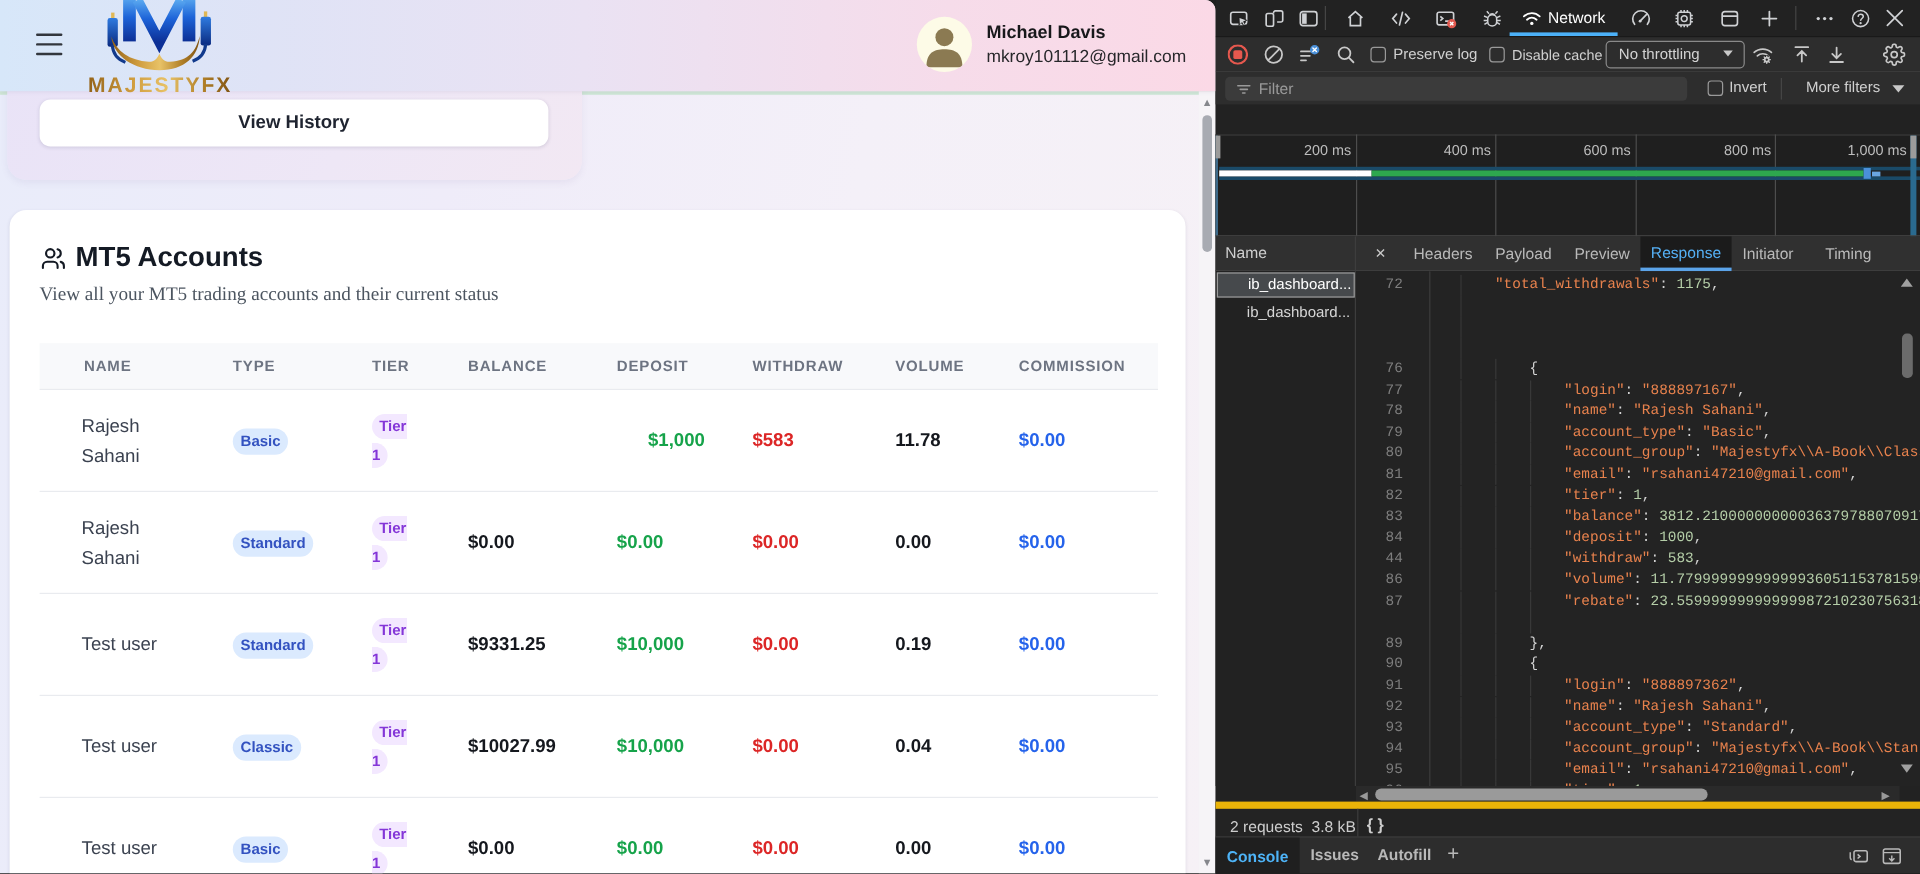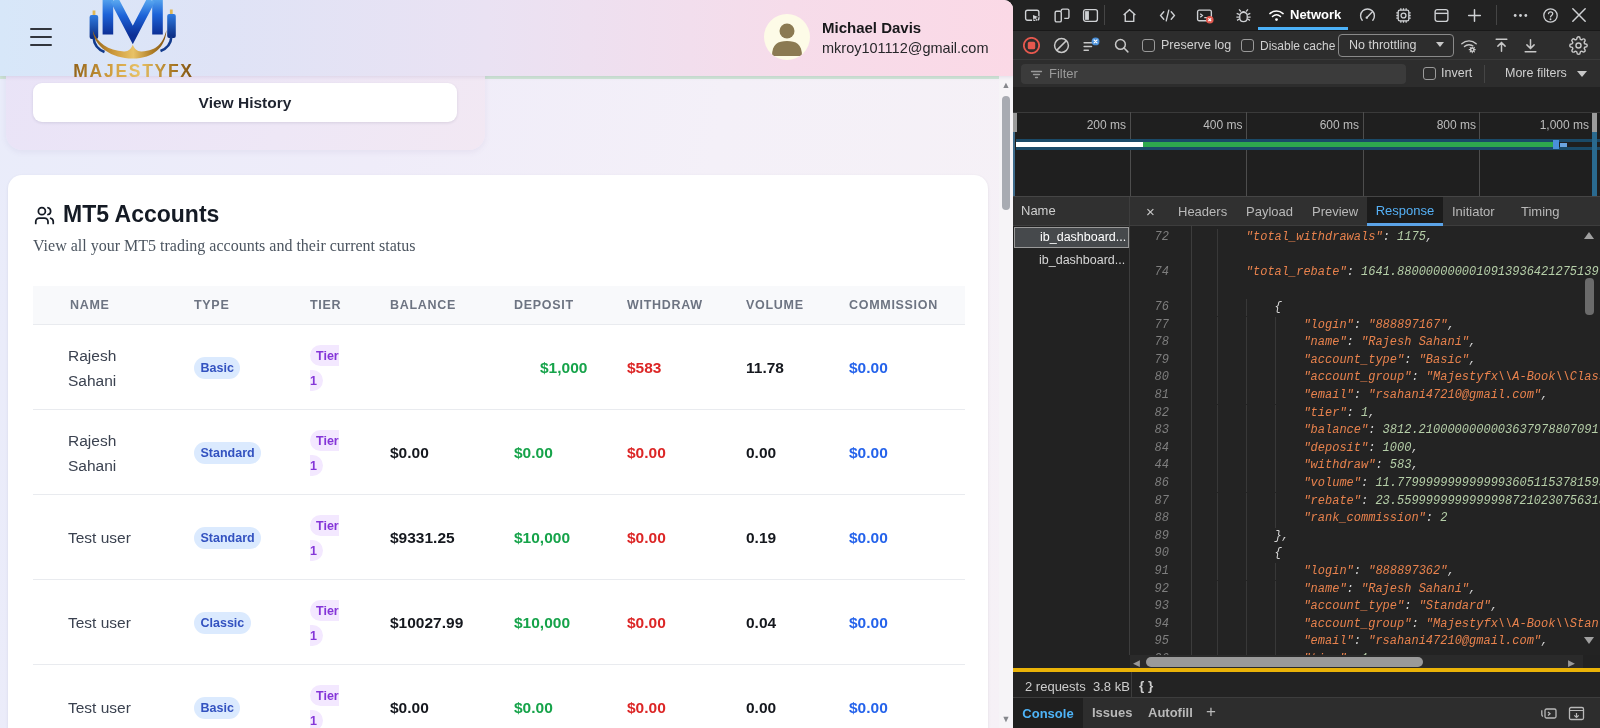--- a/index.html
+++ b/index.html
@@ -86,31 +86,31 @@
   .dtab { position:absolute; top:0; height:29px; line-height:29px; color:#b9b9b9; font-size:13px; }
   #resptab { position:absolute; left:237px; top:0; width:76px; height:29px; background:#1b1b1b; text-align:center;
              line-height:28px; color:#55b0f5; border-bottom:3px solid #5ba3e8; }
 
   #reqlist { position:absolute; left:0; top:226px; width:117px; height:429px; background:#222222; border-right:1px solid #3d3d3d;}
   #req1 { position:absolute; left:1px; top:1px; width:115px; height:21px; background:#46494c; border:1px solid #9a9a9a;
           color:#fff; font-size:12.5px; line-height:19px; padding-left:25px; }
   #req2 { position:absolute; left:1px; top:24px; width:115px; height:21px; color:#d6d6d6; font-size:12.5px; line-height:21px; padding-left:25px; }
 
   #code { position:absolute; left:117px; top:226px; width:470px; height:429px; background:#232323; overflow:hidden;
-          font-family:"Liberation Mono", monospace; font-size:12px;font-style:italic; }
+          font-family:"Liberation Mono", monospace; font-size:12px; }
   .cl { position:absolute; left:0; width:470px; height:17.6px; line-height:17.6px; white-space:pre; }
   .ln { position:absolute; left:0; width:39px; text-align:right; color:#7e7e7e; }
   .ct { position:absolute; left:88px; }
   .s { color:#e8824d; } .n { color:#b5cea8; } .p { color:#d4d4d4; }
   #gutterline { position:absolute; left:61px; top:0; width:1px; height:430px; background:#3c3c3c; }
   .ig { position:absolute; width:1px; background:#383838; }
 
   #hscroll { position:absolute; left:117px; top:655px; width:453px; height:13px; background:#2a2a2a; }
   #hthumb { position:absolute; left:16px; top:1.5px; width:277px; height:10px; border-radius:5px; background:#9a9a9a; }
-  #sumbar { position:absolute; left:0; top:668px; width:587px; height:29px; background:#232323; border-top:4px solid #eab308; }
+  #sumbar { position:absolute; left:0; top:668px; width:587px; height:29px; background:#232323; border-top:6px solid #eab308; }
   #drawer { position:absolute; left:0; top:697px; width:587px; height:31px; background:#2d2d2d; border-top:1px solid #3d3d3d; }
   #constab { position:absolute; left:0; top:0; width:70px; height:31px; background:#1f1f1f; color:#4eb4f8;
              font-weight:700; font-size:13px; text-align:center; line-height:31px; }
 </style>
 </head>
 <body>
 
 <div id="page">
   <div id="greenline"></div>
   <div id="vhcard">
@@ -306,21 +306,21 @@
     <svg class="ic abs" style="left:222px;top:7px" width="17" height="17" viewBox="0 0 16 16" fill="none" stroke="#cfd1d4" stroke-width="1.2">
       <path d="M5.5 4.2L3.8 2.3M10.5 4.2l1.7-1.9M5.8 5.5a2.6 2.6 0 0 1 4.4 0"></path>
       <path d="M4.5 8.2c0-1.8 1.5-3.2 3.5-3.2s3.5 1.4 3.5 3.2v2.2c0 2-1.5 3.4-3.5 3.4s-3.5-1.4-3.5-3.4z"></path>
       <path d="M4.4 7.2L1.6 6M4.4 9.5H1.3M4.5 11l-2.6 1.6M11.6 7.2L14.4 6M11.6 9.5h3.1M11.5 11l2.6 1.6"></path>
     </svg>
     <svg class="ic abs" style="left:255px;top:7px" width="17" height="17" viewBox="0 0 16 16" fill="none" stroke="#ffffff" stroke-width="1.4" stroke-linecap="round">
       <path d="M1.8 6.2c3.6-3.3 8.8-3.3 12.4 0"></path>
         <path d="M4.2 8.9c2.3-2 5.3-2 7.6 0"></path>
         <circle cx="8" cy="11.8" r="1.3" fill="#fff" stroke="none"></circle>
     </svg>
-    <span class="abs" style="left:277px;top:7px;color:#fff;font-weight:700;font-size:13px">Network</span>
+    <span class="abs" style="left:277px;top:7px;color:#fff;font-weight:400;font-size:13px">Network</span>
     <svg class="ic abs" style="left:346px;top:7px" width="17" height="17" viewBox="0 0 16 16" fill="none" stroke="#cfd1d4" stroke-width="1.3" stroke-linecap="round">
       <path d="M3 12.5a6.5 6.5 0 1 1 10 0"></path>
         <path d="M7.5 9.8l5.3-5.5"></path>
         <circle cx="7.3" cy="10" r="1.1" fill="#cfd1d4" stroke="none"></circle>
     </svg>
     <svg class="ic abs" style="left:382px;top:7px" width="17" height="17" viewBox="0 0 16 16" fill="none" stroke="#cfd1d4" stroke-width="1.2">
       <rect x="3" y="3" width="10" height="10" rx="1.5"></rect>
         <circle cx="8" cy="8" r="2.3"></circle>
       <path d="M5.5 3V1.2M8 3V1.2M10.5 3V1.2M5.5 14.8V13M8 14.8V13M10.5 14.8V13M3 5.5H1.2M3 8H1.2M3 10.5H1.2M14.8 5.5H13M14.8 8H13M14.8 10.5H13"></path>
     </svg>
@@ -451,21 +451,20 @@
   </div>
 
   <div id="code">
     <div id="gutterline"></div>
     <div class="abs" style="left:454px;top:6px;width:0;height:0;border-left:5px solid transparent;border-right:5px solid transparent;border-bottom:7px solid #a0a0a0"></div>
     <div class="abs" style="left:454px;top:411px;width:0;height:0;border-left:5px solid transparent;border-right:5px solid transparent;border-top:7px solid #a0a0a0"></div>
     <div class="abs" style="left:455px;top:52px;width:9px;height:37px;border-radius:4px;background:#6b6b6b"></div>
   <div class="cl" style="top:2.5px"><span class="ln">72</span><span class="ct" style="left:115.8px"><span class="s">"total_withdrawals"</span><span class="p">:</span> <span class="n">1175</span><span class="p">,</span></span></div>
       <div class="ig" style="left:87px;top:2.5px;height:17.6px"></div>
       <div class="ig" style="left:87px;top:20.1px;height:17.6px"></div>
-      <div class="cl" style="top:37.7px"><span class="ln">74</span><span class="ct" style="left:115.8px"><span class="s">"total_rebate"</span><span class="p">:</span> <span class="n">1641.8800000000010913936421275139</span></span></div>
       <div class="ig" style="left:87px;top:37.7px;height:17.6px"></div>
       <div class="ig" style="left:87px;top:55.300000000000004px;height:17.6px"></div>
       <div class="cl" style="top:72.9px"><span class="ln">76</span><span class="ct" style="left:144.6px"><span class="p">{</span></span></div>
       <div class="ig" style="left:87px;top:72.9px;height:17.6px"></div>
       <div class="ig" style="left:115.8px;top:72.9px;height:17.6px"></div>
       <div class="cl" style="top:90.5px"><span class="ln">77</span><span class="ct" style="left:173.4px"><span class="s">"login"</span><span class="p">:</span> <span class="s">"888897167"</span><span class="p">,</span></span></div>
       <div class="ig" style="left:87px;top:90.5px;height:17.6px"></div>
       <div class="ig" style="left:115.8px;top:90.5px;height:17.6px"></div>
       <div class="ig" style="left:144.6px;top:90.5px;height:17.6px"></div>
       <div class="cl" style="top:108.10000000000001px"><span class="ln">78</span><span class="ct" style="left:173.4px"><span class="s">"name"</span><span class="p">:</span> <span class="s">"Rajesh Sahani"</span><span class="p">,</span></span></div>
@@ -501,21 +500,20 @@
       <div class="ig" style="left:115.8px;top:231.3px;height:17.6px"></div>
       <div class="ig" style="left:144.6px;top:231.3px;height:17.6px"></div>
       <div class="cl" style="top:248.90000000000003px"><span class="ln">86</span><span class="ct" style="left:173.4px"><span class="s">"volume"</span><span class="p">:</span> <span class="n">11.779999999999999360511537815956</span></span></div>
       <div class="ig" style="left:87px;top:248.90000000000003px;height:17.6px"></div>
       <div class="ig" style="left:115.8px;top:248.90000000000003px;height:17.6px"></div>
       <div class="ig" style="left:144.6px;top:248.90000000000003px;height:17.6px"></div>
       <div class="cl" style="top:266.5px"><span class="ln">87</span><span class="ct" style="left:173.4px"><span class="s">"rebate"</span><span class="p">:</span> <span class="n">23.559999999999999872102307563182</span></span></div>
       <div class="ig" style="left:87px;top:266.5px;height:17.6px"></div>
       <div class="ig" style="left:115.8px;top:266.5px;height:17.6px"></div>
       <div class="ig" style="left:144.6px;top:266.5px;height:17.6px"></div>
-      <div class="cl" style="top:284.1px"><span class="ln">88</span><span class="ct" style="left:173.4px"><span class="s">"rank_commission"</span><span class="p">:</span> <span class="n">2</span></span></div>
       <div class="ig" style="left:87px;top:284.1px;height:17.6px"></div>
       <div class="ig" style="left:115.8px;top:284.1px;height:17.6px"></div>
       <div class="ig" style="left:144.6px;top:284.1px;height:17.6px"></div>
       <div class="cl" style="top:301.70000000000005px"><span class="ln">89</span><span class="ct" style="left:144.6px"><span class="p">},</span></span></div>
       <div class="ig" style="left:87px;top:301.70000000000005px;height:17.6px"></div>
       <div class="ig" style="left:115.8px;top:301.70000000000005px;height:17.6px"></div>
       <div class="cl" style="top:319.3px"><span class="ln">90</span><span class="ct" style="left:144.6px"><span class="p">{</span></span></div>
       <div class="ig" style="left:87px;top:319.3px;height:17.6px"></div>
       <div class="ig" style="left:115.8px;top:319.3px;height:17.6px"></div>
       <div class="cl" style="top:336.90000000000003px"><span class="ln">91</span><span class="ct" style="left:173.4px"><span class="s">"login"</span><span class="p">:</span> <span class="s">"888897362"</span><span class="p">,</span></span></div>

